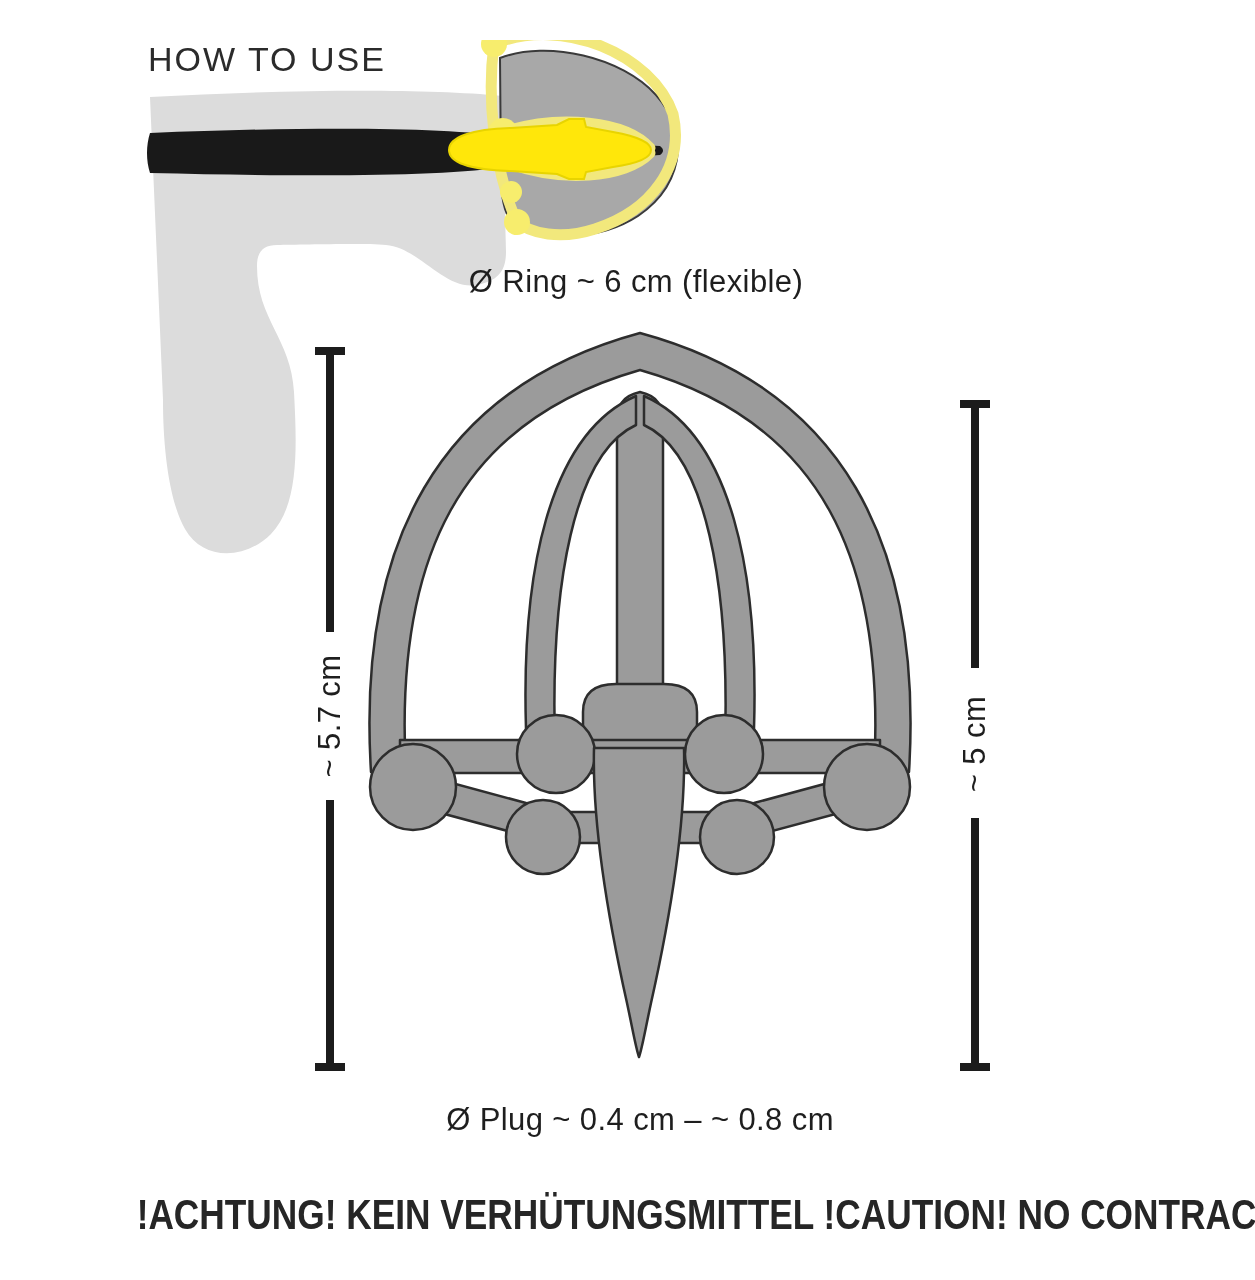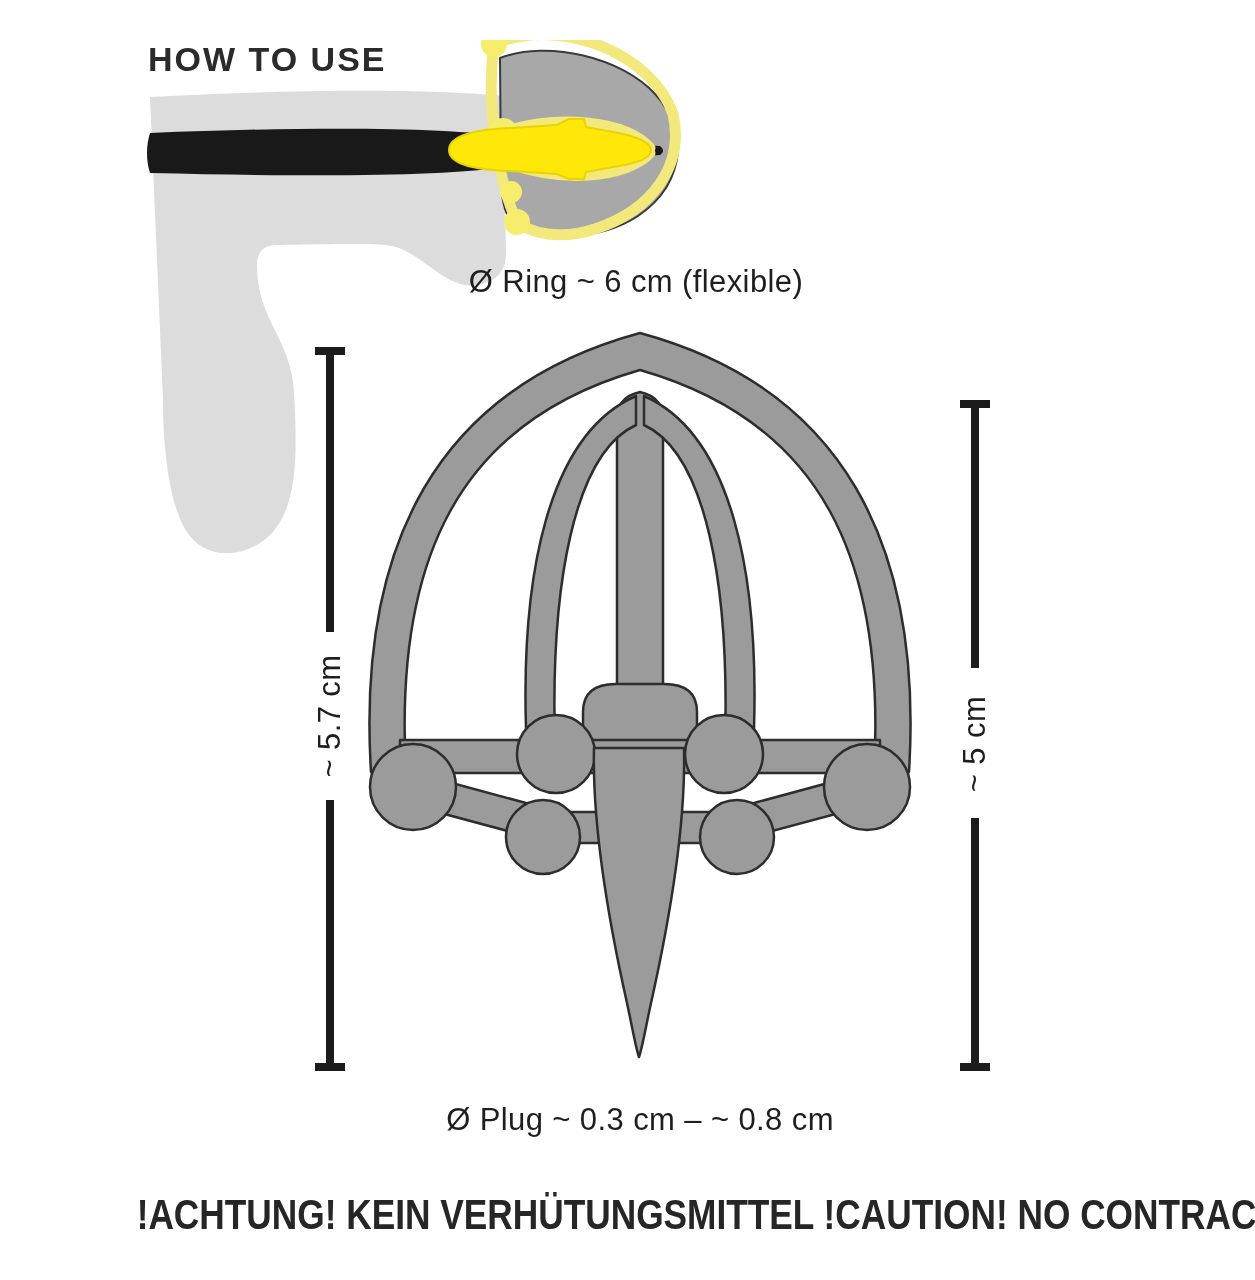--- a/index.html
+++ b/index.html
@@ -21,21 +21,21 @@
   body{
     position:relative;
     background:var(--background);
     font-family:"Liberation Sans", sans-serif;
     color:var(--text);
     overflow:hidden;
   }
   .abs{position:absolute;}
   .page-title{
     left:148px; top:40px;
-    font-size:34px; letter-spacing:2px; font-weight:700;
+    font-size:34px; letter-spacing:2px; font-weight:400;
     color:#2b2b2b; white-space:nowrap;
   }
   .dim-label{
     width:220px; height:40px;
     display:flex; align-items:center; justify-content:center;
     font-size:31px; letter-spacing:.4px; white-space:nowrap;
     transform:rotate(-90deg);
   }
   .ring-label{
     left:636px; top:264px; transform:translateX(-50%);
@@ -128,17 +128,17 @@
 </div>
 
 <div>
   <div class="abs dim-seg" style="left:960px;top:400px;width:30px;height:8px"></div>
   <div class="abs dim-seg" style="left:971px;top:400px;width:8px;height:268px"></div>
   <div class="abs dim-label" style="left:865px;top:724px">~ 5 cm</div>
   <div class="abs dim-seg" style="left:971px;top:818px;width:8px;height:248px"></div>
   <div class="abs dim-seg" style="left:960px;top:1063px;width:30px;height:8px"></div>
 </div>
 
-<div class="abs plug-label">Ø Plug ~ 0.3 cm – ~ 0.8 cm</div>
+<div class="abs plug-label">Ø Plug ~ 0.4 cm – ~ 0.8 cm</div>
 
 <div class="abs warning">
   <span>!ACHTUNG! KEIN VERHÜTUNGSMITTEL !CAUTION! NO CONTRACEPTIVE</span>
 </div>
 
 </body></html>

